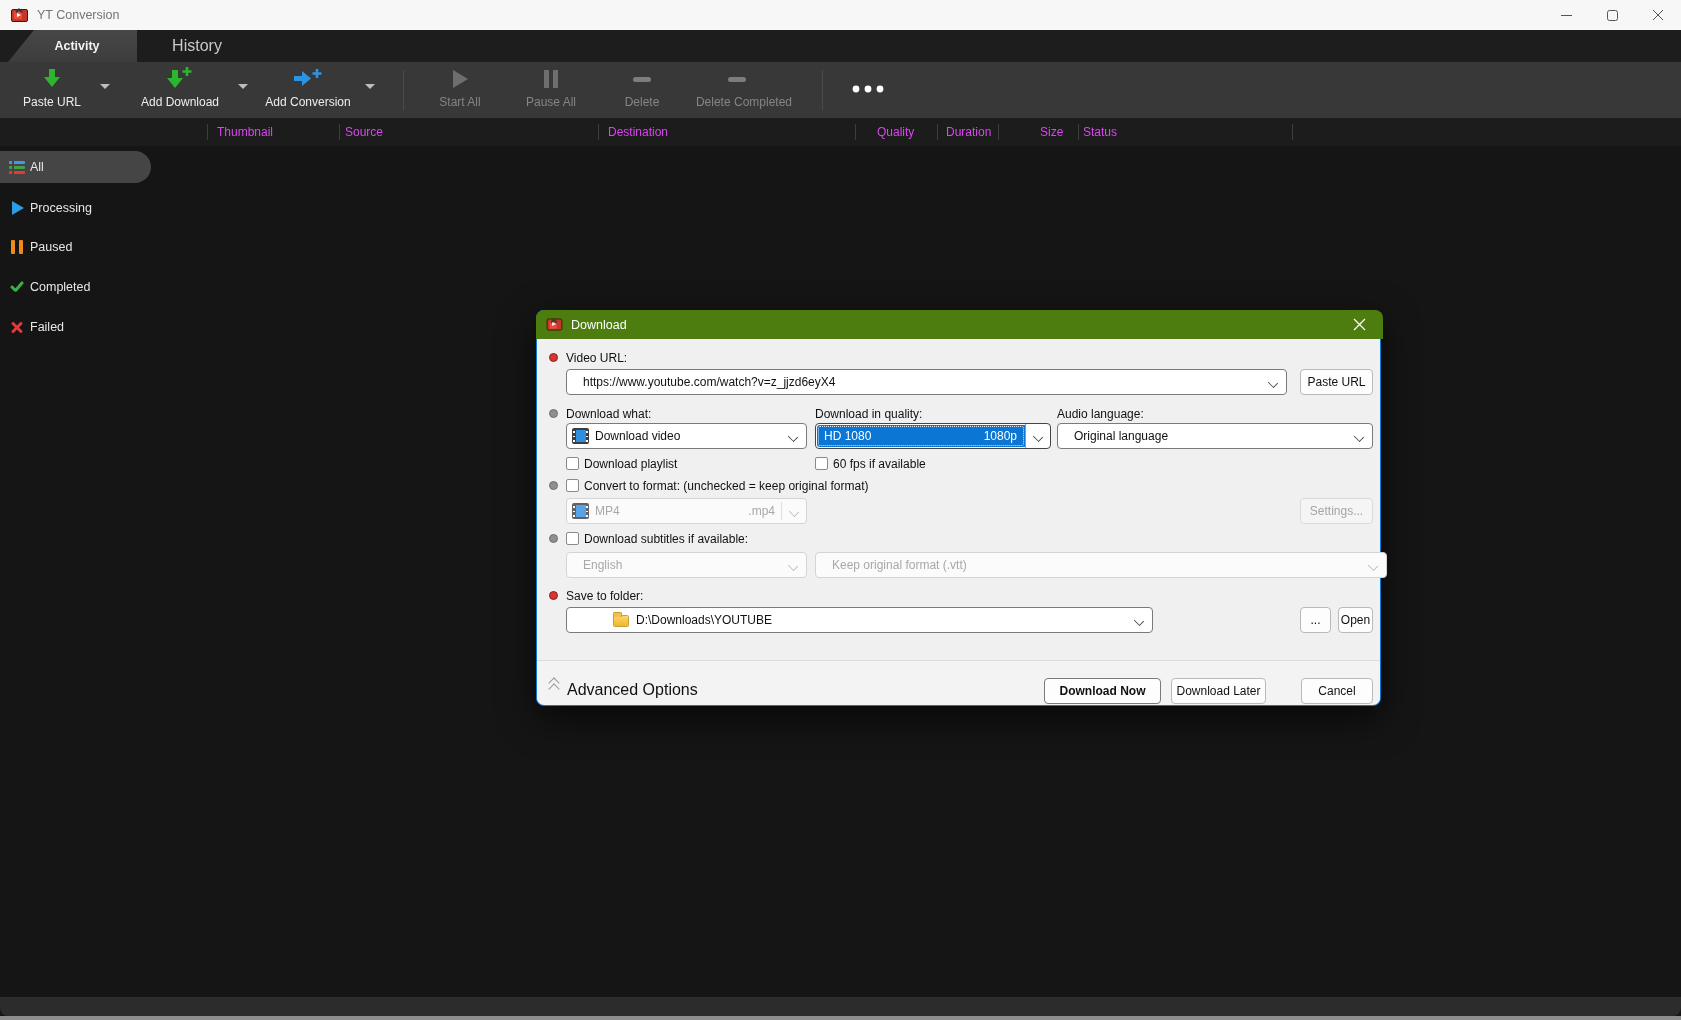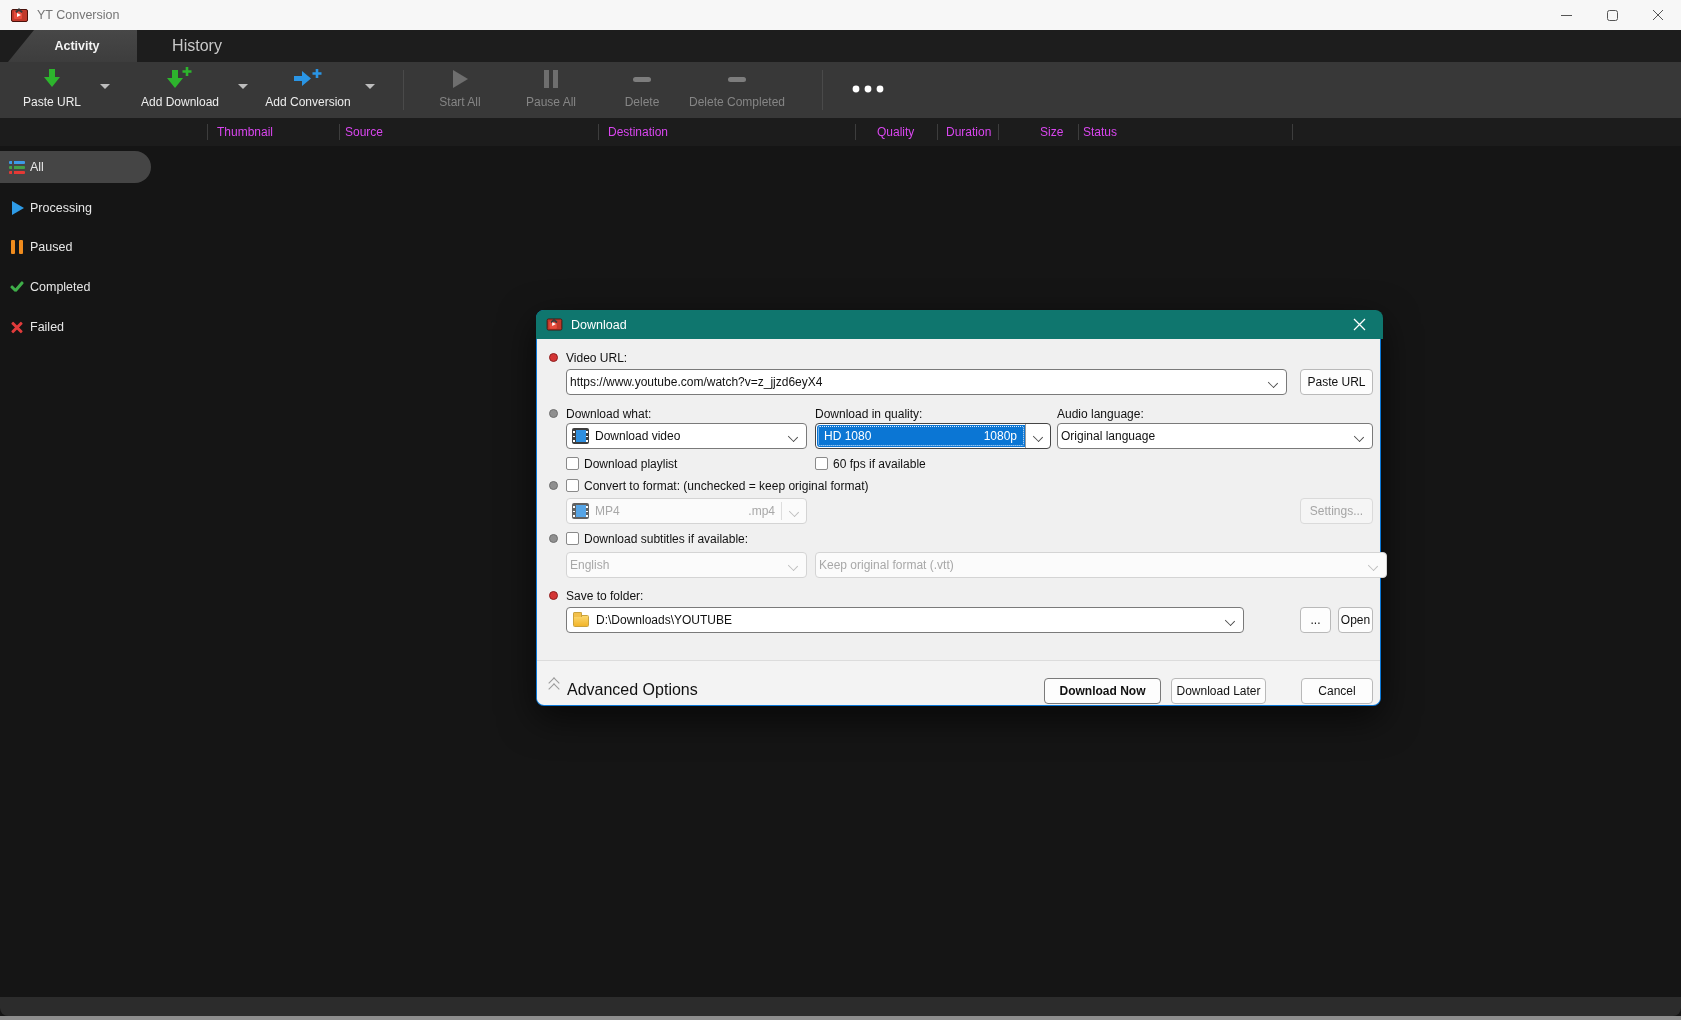--- a/index.html
+++ b/index.html
@@ -60,32 +60,32 @@
   .xmark::before, .xmark::after { content:""; position:absolute; left:0.5px; top:6.5px; width:14px; height:3px; background:#e03b3b; border-radius:1px; }
   .xmark::before { transform:rotate(45deg); }
   .xmark::after { transform:rotate(-45deg); }
 
   
   .statusbar { position:absolute; left:0; top:997px; width:100%; height:19px; background:#2c2c2c; border-radius:0 0 8px 8px; }
   .bottomline { position:absolute; left:0; top:1016px; width:100%; height:4px; background:#8e8e8e; }
 
   
   .dialog { position:absolute; left:536px; top:310px; width:845px; height:396px; background:#f0f0f0; border:1px solid #0b78d7; border-bottom-width:2px; border-radius:8px; box-shadow:0 12px 36px rgba(0,0,0,0.65); }
-  .dlg-titlebar { position:absolute; left:-1px; top:-1px; width:847px; height:29px; background:#0f766e; border-radius:8px 8px 0 0; display:flex; align-items:center; }
+  .dlg-titlebar { position:absolute; left:-1px; top:-1px; width:847px; height:29px; background:#4d7c0f; border-radius:8px 8px 0 0; display:flex; align-items:center; }
   .dlg-titlebar .tv { margin-left:10px; transform:scale(0.92); }
   .dlg-title { color:#fff; font-size:12.5px; margin-left:8px; }
   .dlg-close { margin-left:auto; margin-right:14px; display:flex; align-items:center; justify-content:center; width:20px; height:20px; }
 
   .dlg-label { position:absolute; font-size:12px; color:#111; }
   .dot { position:absolute; width:9px; height:9px; border-radius:50%; }
   .dot.red { background:#d43535; border:1px solid #8e1f1f; }
   .dot.gray { background:#8f8f8f; border:1px solid #6f6f6f; }
 
   .combo { position:absolute; height:26px; background:#fff; border:1px solid #7a7a7a; border-radius:4px; display:flex; align-items:center; font-size:12px; color:#111; }
-  .combo .ctext { margin-left:3px; white-space:nowrap; }
+  .combo .ctext { margin-left:16px; white-space:nowrap; }
   .combo .chev { margin-left:auto; margin-right:9px; flex:none; }
   .chev { width:8px; height:8px; position:relative; }
   .chev::before { content:""; position:absolute; left:0; top:1px; width:7px; height:7px; border-right:1.4px solid #4a4a4a; border-bottom:1.4px solid #4a4a4a; transform:rotate(45deg) scale(1,0.8); transform-origin:center; }
   .combo.disabled { background:#fbfbfb; border-color:#d4d4d4; color:#a8a8a8; }
   .combo.disabled .chev::before { border-color:#bdbdbd; }
 
   .film { width:17px; height:16px; margin-left:5px; flex:none; position:relative; background:#3d3d3d; border-radius:2px; }
   .film::before { content:""; position:absolute; left:3.5px; top:2px; width:10px; height:12px; background:#2e8fe0; }
   .film::after { content:""; position:absolute; left:0.8px; top:2.5px; width:1.8px; height:11px; background:repeating-linear-gradient(to bottom, #fff 0 1.8px, rgba(0,0,0,0) 1.8px 4.6px); }
   .film .r { position:absolute; right:0.8px; top:2.5px; width:1.8px; height:11px; background:repeating-linear-gradient(to bottom, #fff 0 1.8px, rgba(0,0,0,0) 1.8px 4.6px); }
@@ -212,21 +212,21 @@
       <div class="tlabel">Pause All</div>
     </div>
     <div class="tbtn disabled" style="left:610px; width:64px;">
       <div class="ticon">
         <svg width="24" height="20" viewBox="0 0 24 20">
             <rect x="3" y="8" width="18" height="5" rx="2.5" fill="#7d7d7d"></rect>
           </svg>
       </div>
       <div class="tlabel">Delete</div>
     </div>
-    <div class="tbtn disabled" style="left:682px; width:110px;">
+    <div class="tbtn disabled" style="left:682px; width:110px;text-align:right;">
       <div class="ticon">
         <svg width="24" height="20" viewBox="0 0 24 20">
             <rect x="3" y="8" width="18" height="5" rx="2.5" fill="#7d7d7d"></rect>
           </svg>
       </div>
       <div class="tlabel">Delete Completed</div>
     </div>
 
     <div class="tsep" style="left:822px;"></div>
 
@@ -380,21 +380,21 @@
       <span class="ctext">English</span>
       <span class="chev"></span>
     </div>
     <div class="combo disabled" style="left:278px; top:241px; width:572px;">
       <span class="ctext">Keep original format (.vtt)</span>
       <span class="chev"></span>
     </div>
 
     <div class="dot red" style="left:12px; top:280px;"></div>
     <div class="dlg-label" style="left:29px; top:278px;">Save to folder:</div>
-    <div class="combo" style="left:29px; top:296px; width:678px;">
+    <div class="combo" style="left:29px; top:296px; width:587px;padding-left:40px;">
       <span class="folder"></span>
       <span class="ctext" style="margin-left:7px;">D:\Downloads\YOUTUBE</span>
       <span class="chev"></span>
     </div>
     <div class="btn" style="left:763px; top:296px; width:31px;">
         <span>...</span>
       </div>
     <div class="btn" style="left:801px; top:296px; width:35px;">
         <span>Open</span>
       </div>

